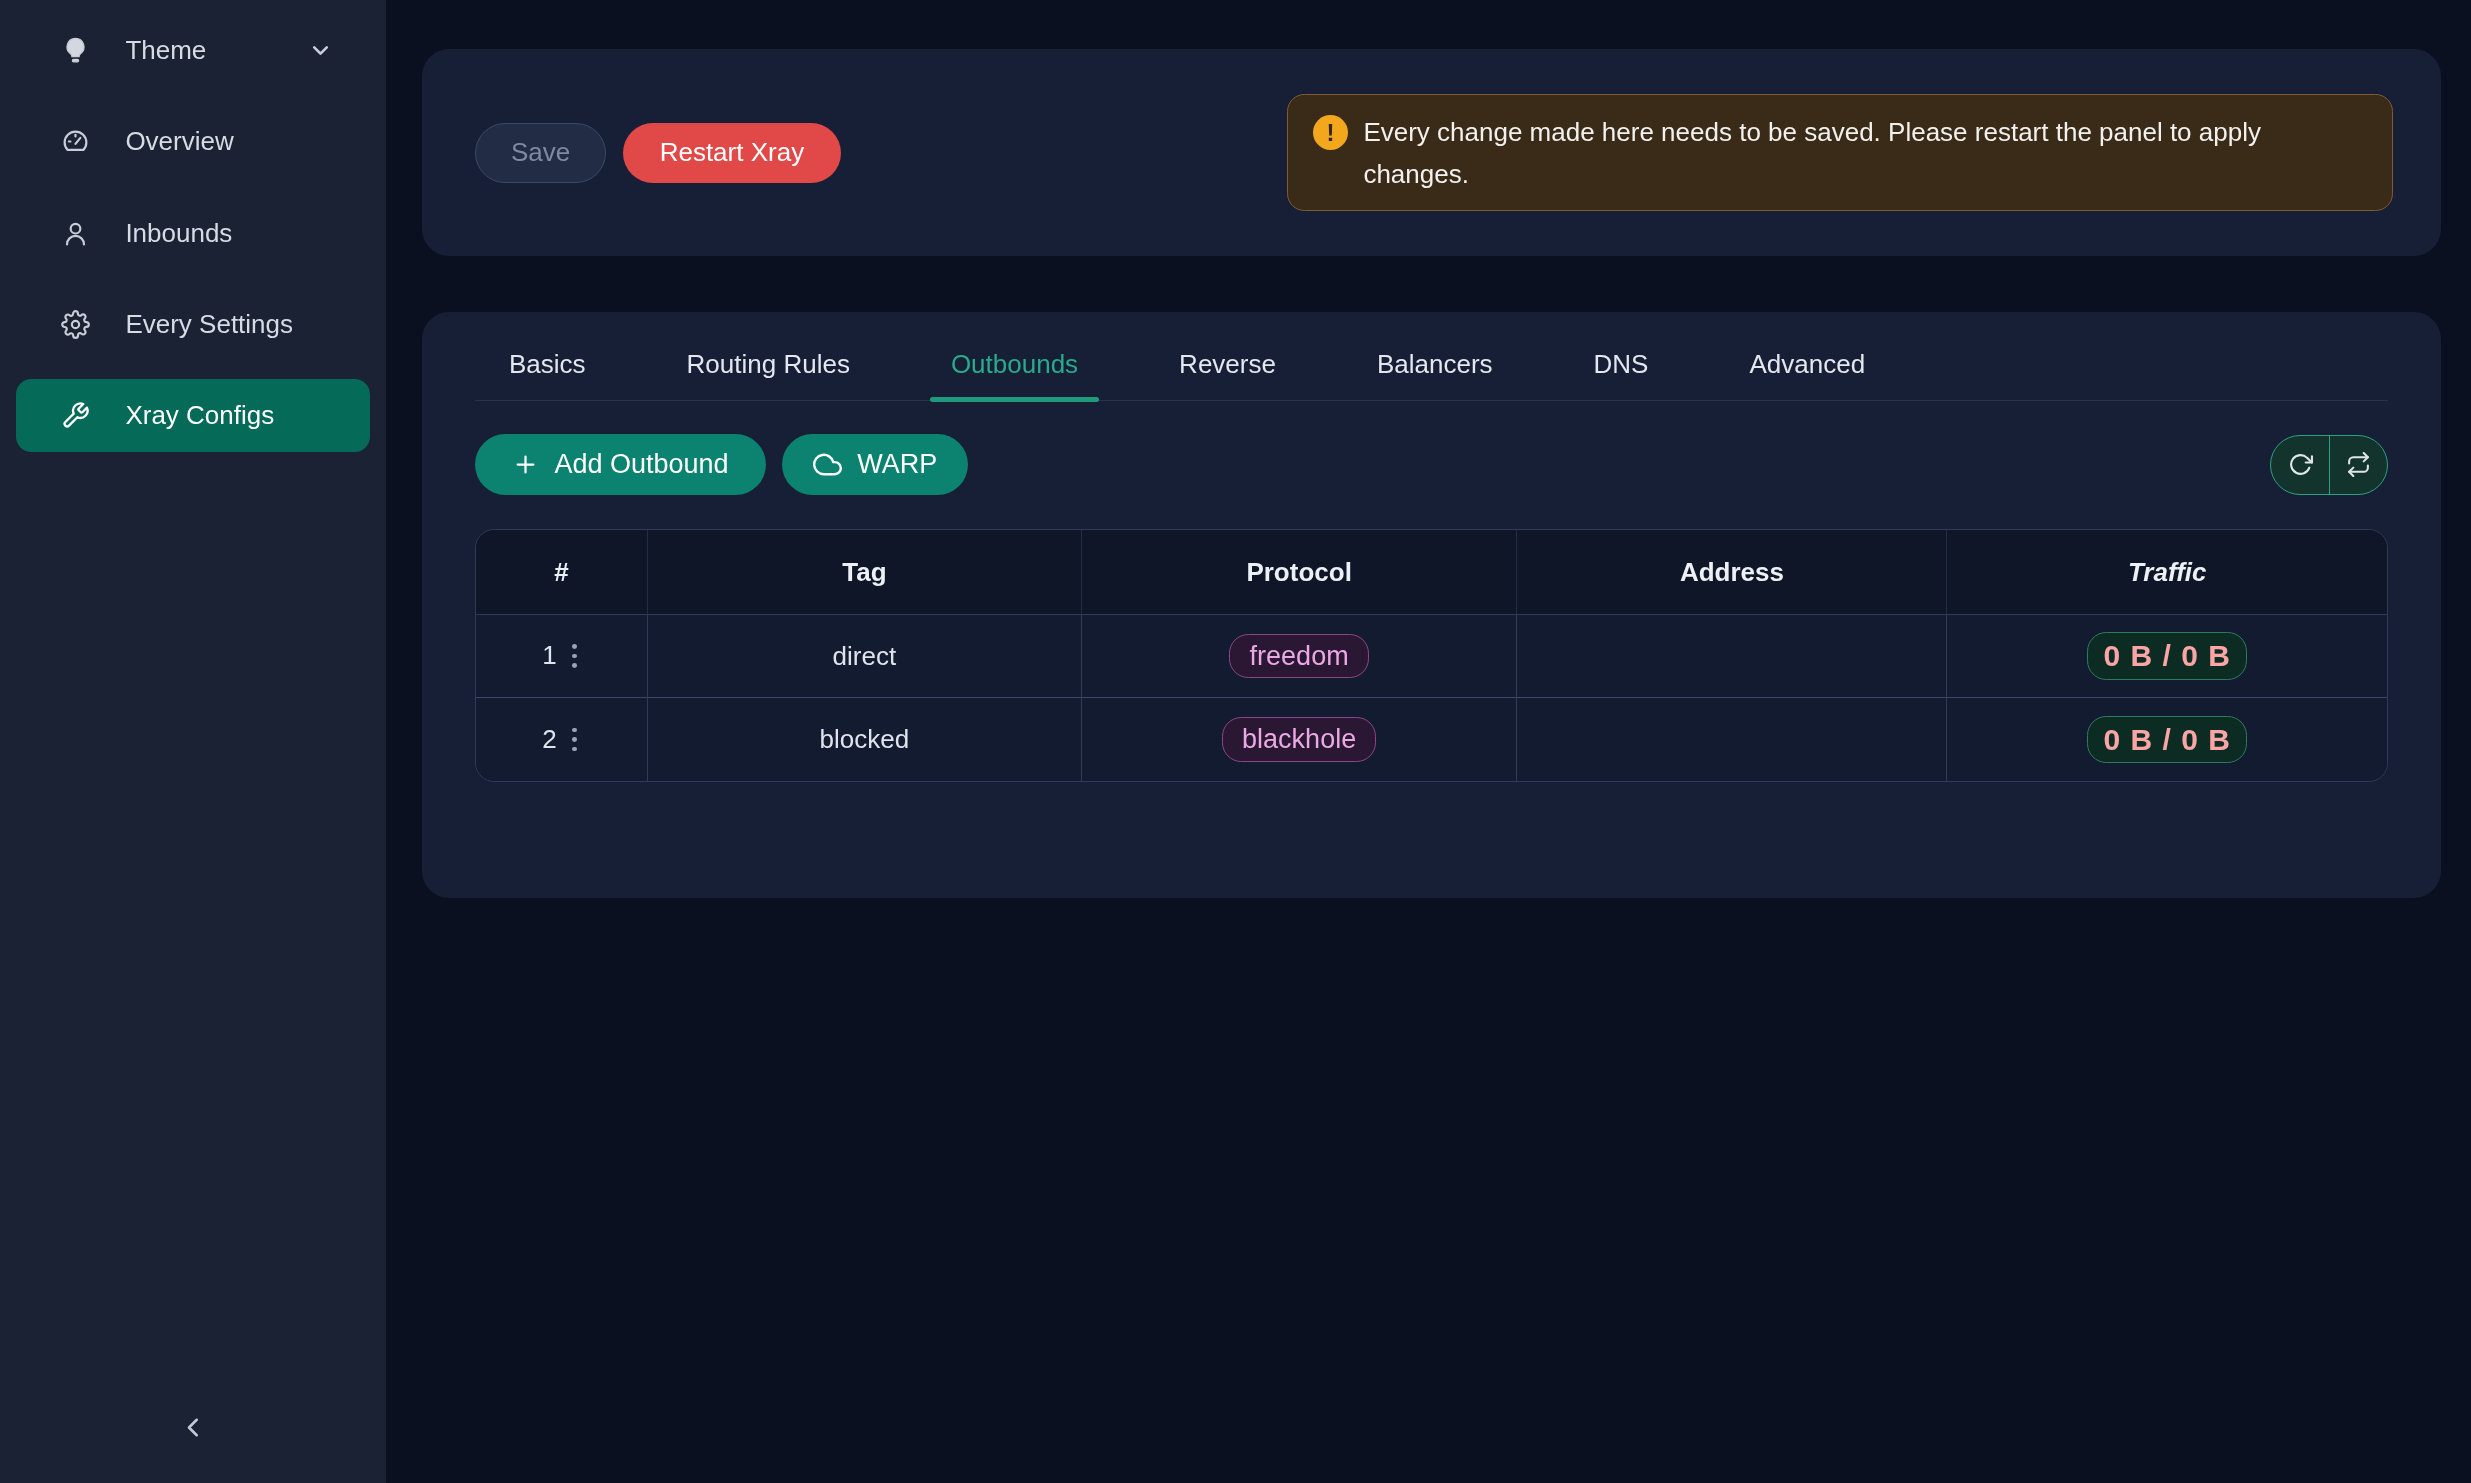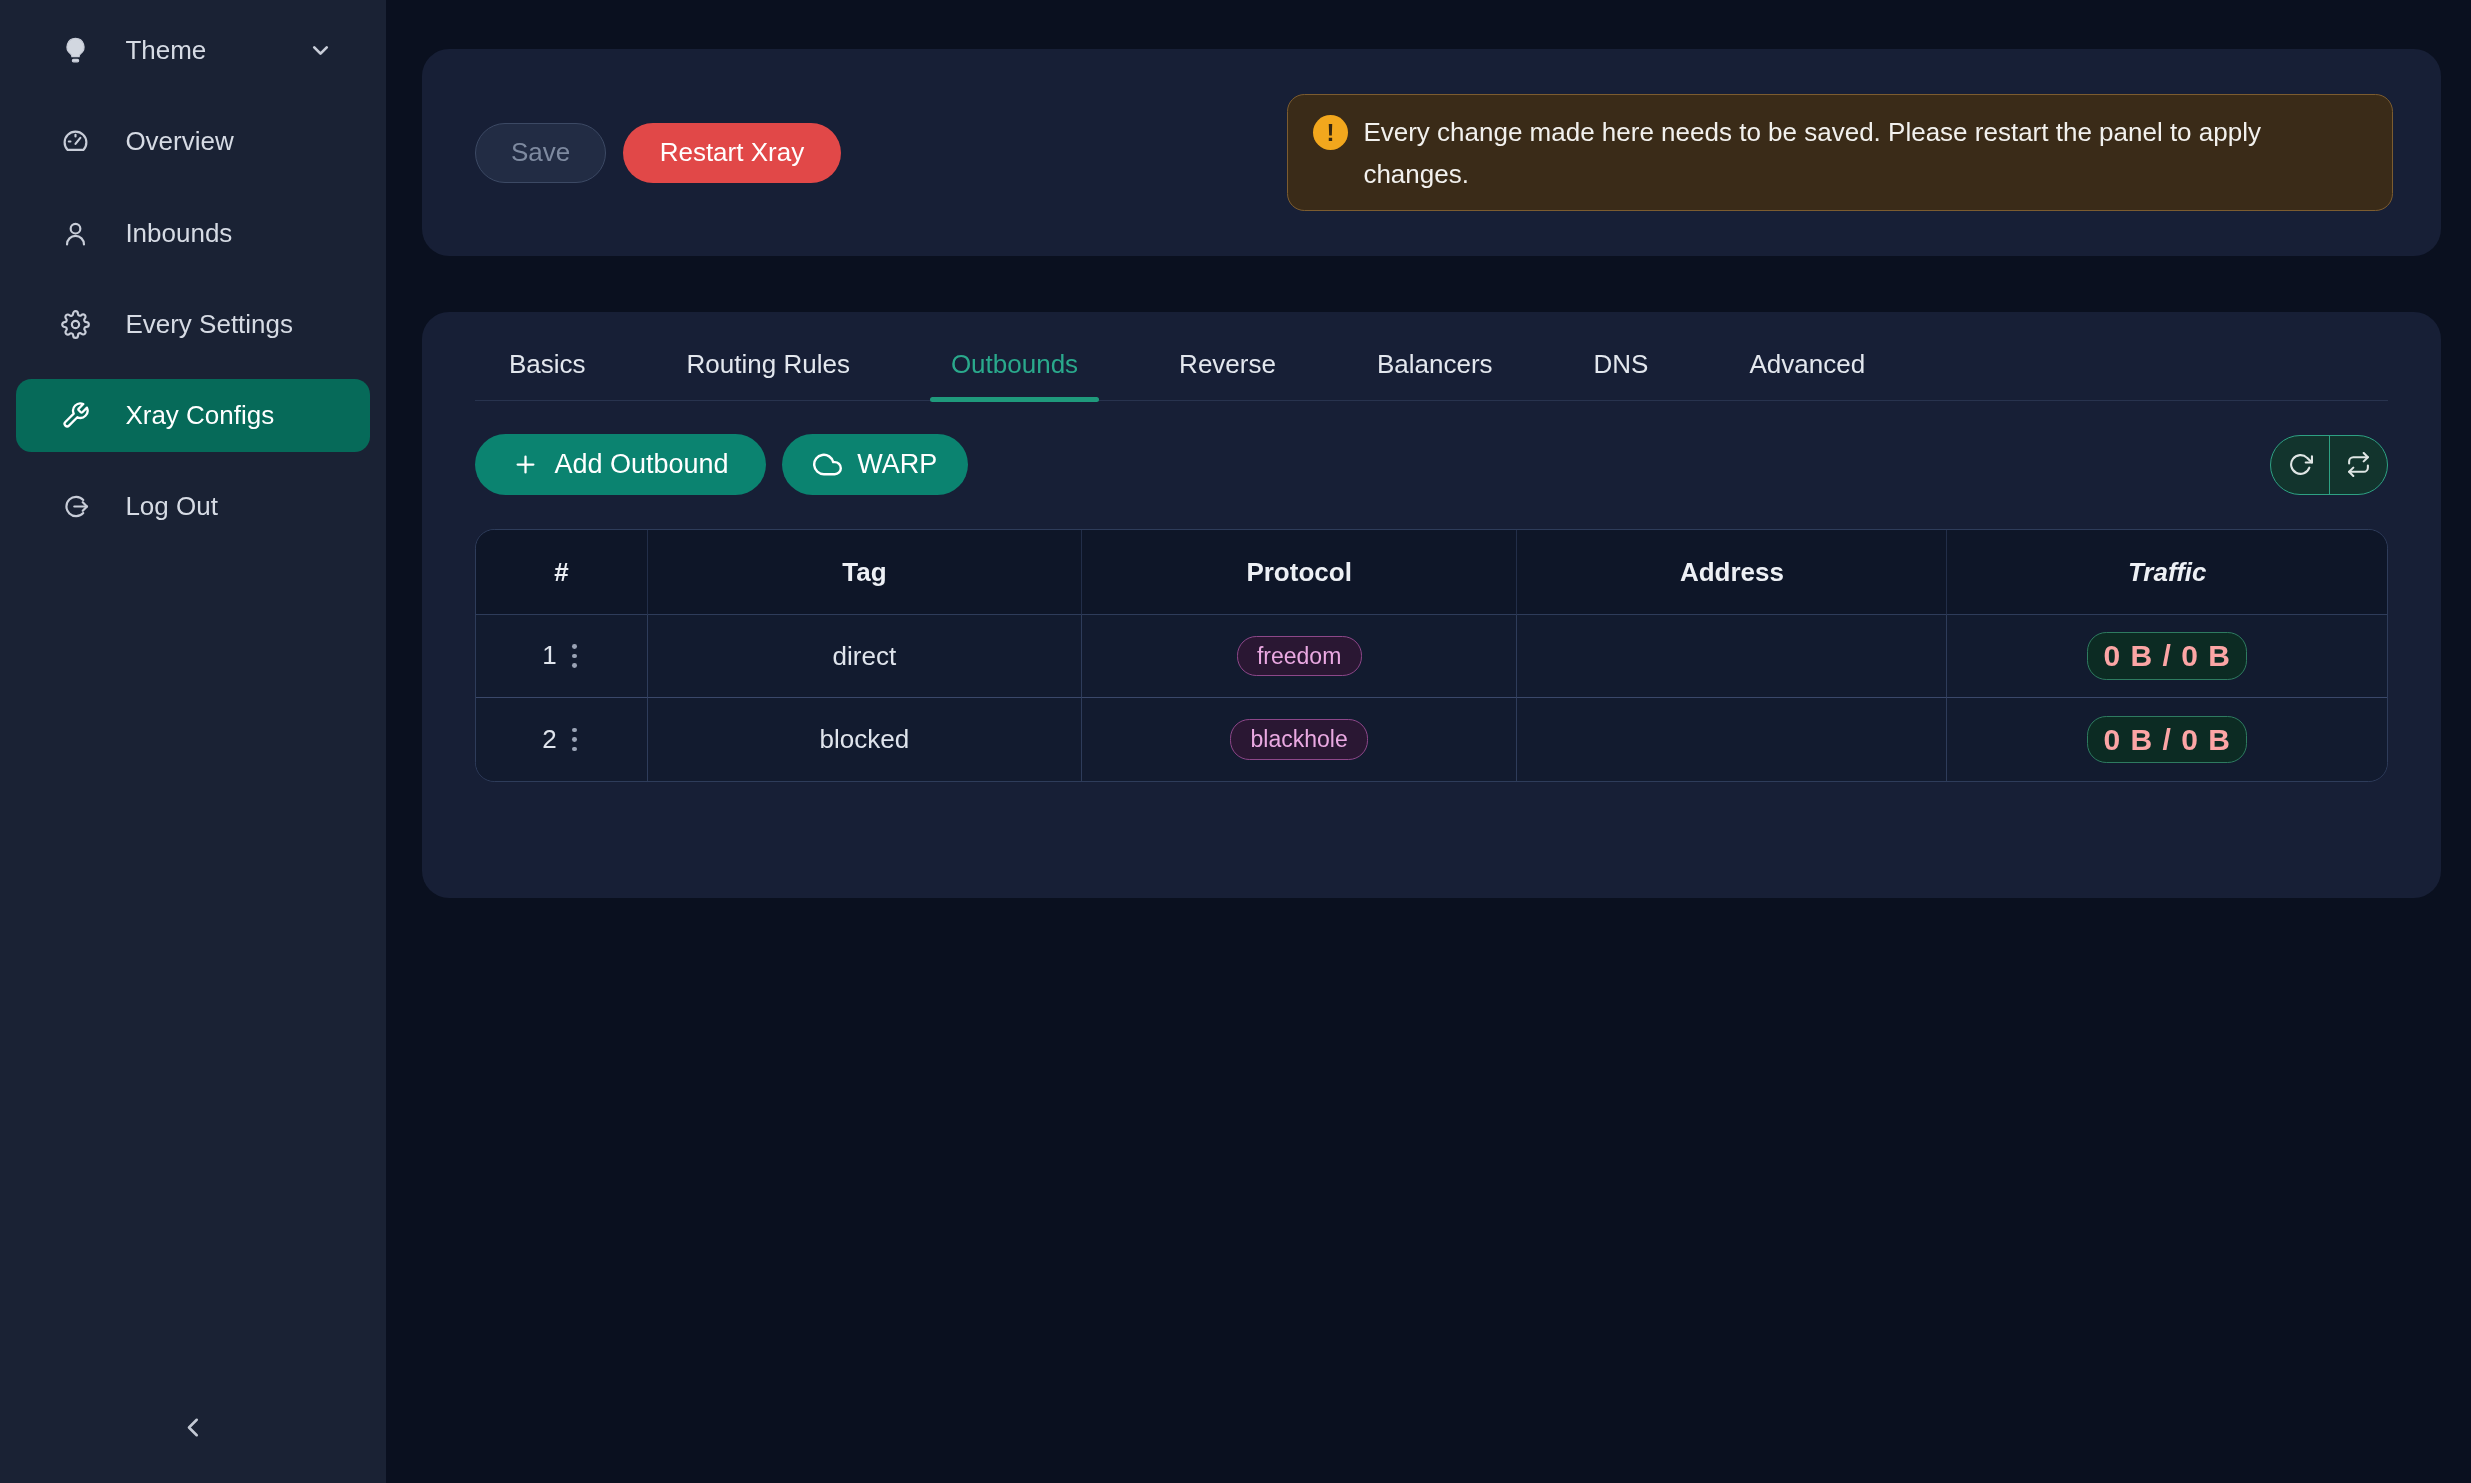--- a/index.html
+++ b/index.html
@@ -101,21 +101,21 @@
     background:#121b2f; height:83px; text-align:center; vertical-align:middle;
     font-size:26px; color:#dfe4ec; border-right:1px solid #2e3c5a;
   }
   td:last-child { border-right:none; }
   tr.row-1 td { border-bottom:1px solid #3a486a; }
   .numcell { display:flex; align-items:center; justify-content:center; gap:11.6px; }
   .dots { display:flex; flex-direction:column; gap:4.8px; cursor:pointer; padding:3.9px; }
   .dots i { width:4.8px; height:4.8px; border-radius:50%; background:#9aa3b5; }
   .pill-proto {
     display:inline-block; padding:5.8px 19.3px; border-radius:19.3px;
-    border:1.9px solid #8d4789; background:#2a1733; color:#eaa9e2; font-size:23px;
+    border:1.9px solid #8d4789; background:#2a1733; color:#eaa9e2; font-size:27px;
   }
   .pill-traffic {
     display:inline-block; padding:5.8px 15.4px; border-radius:19.3px;
     border:1.9px solid #2e7b60; background:#0c2b23; color:#fca5a5; font-size:30px;
     letter-spacing:1px; white-space:nowrap;font-weight:bold;
   }
 </style>
 </head>
 <body>
 
@@ -169,30 +169,20 @@
 
   <div class="side-item active">
     <span class="ic">
       <svg width="29" height="29" viewBox="0 0 24 24" fill="none" stroke-width="1.9" stroke-linecap="round" stroke-linejoin="round">
         <path d="M14.7 6.3a1 1 0 0 0 0 1.4l1.6 1.6a1 1 0 0 0 1.4 0l3.77-3.77a6 6 0 0 1-7.94 7.94l-6.91 6.91a2.12 2.12 0 0 1-3-3l6.91-6.91a6 6 0 0 1 7.94-7.94l-3.76 3.76z"></path>
       </svg>
     </span>
     <span>Xray Configs</span>
   </div>
 
-  <div class="side-item">
-    <span class="ic">
-      <svg width="29" height="29" viewBox="0 0 24 24" fill="none" stroke-width="1.8" stroke-linecap="round" stroke-linejoin="round">
-        <path d="M18.4 6.6A8 8 0 1 0 18.4 17.4"></path>
-        <line x1="11" y1="12" x2="21.5" y2="12"></line>
-        <polyline points="18 8.5 21.5 12 18 15.5"></polyline>
-      </svg>
-    </span>
-    <span>Log Out</span>
-  </div>
 
   <button class="collapse-btn">
     <span>
       <svg width="31" height="31" viewBox="0 0 24 24" fill="none" stroke="#c3c9d4" stroke-width="2" stroke-linecap="round" stroke-linejoin="round">
           <polyline points="14.5 6 8.5 12 14.5 18"></polyline>
         </svg>
     </span>
   </button>
 </aside>
 

